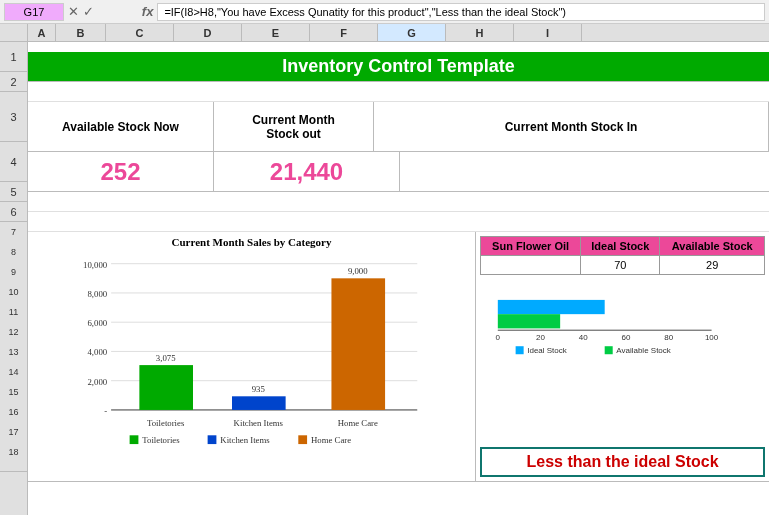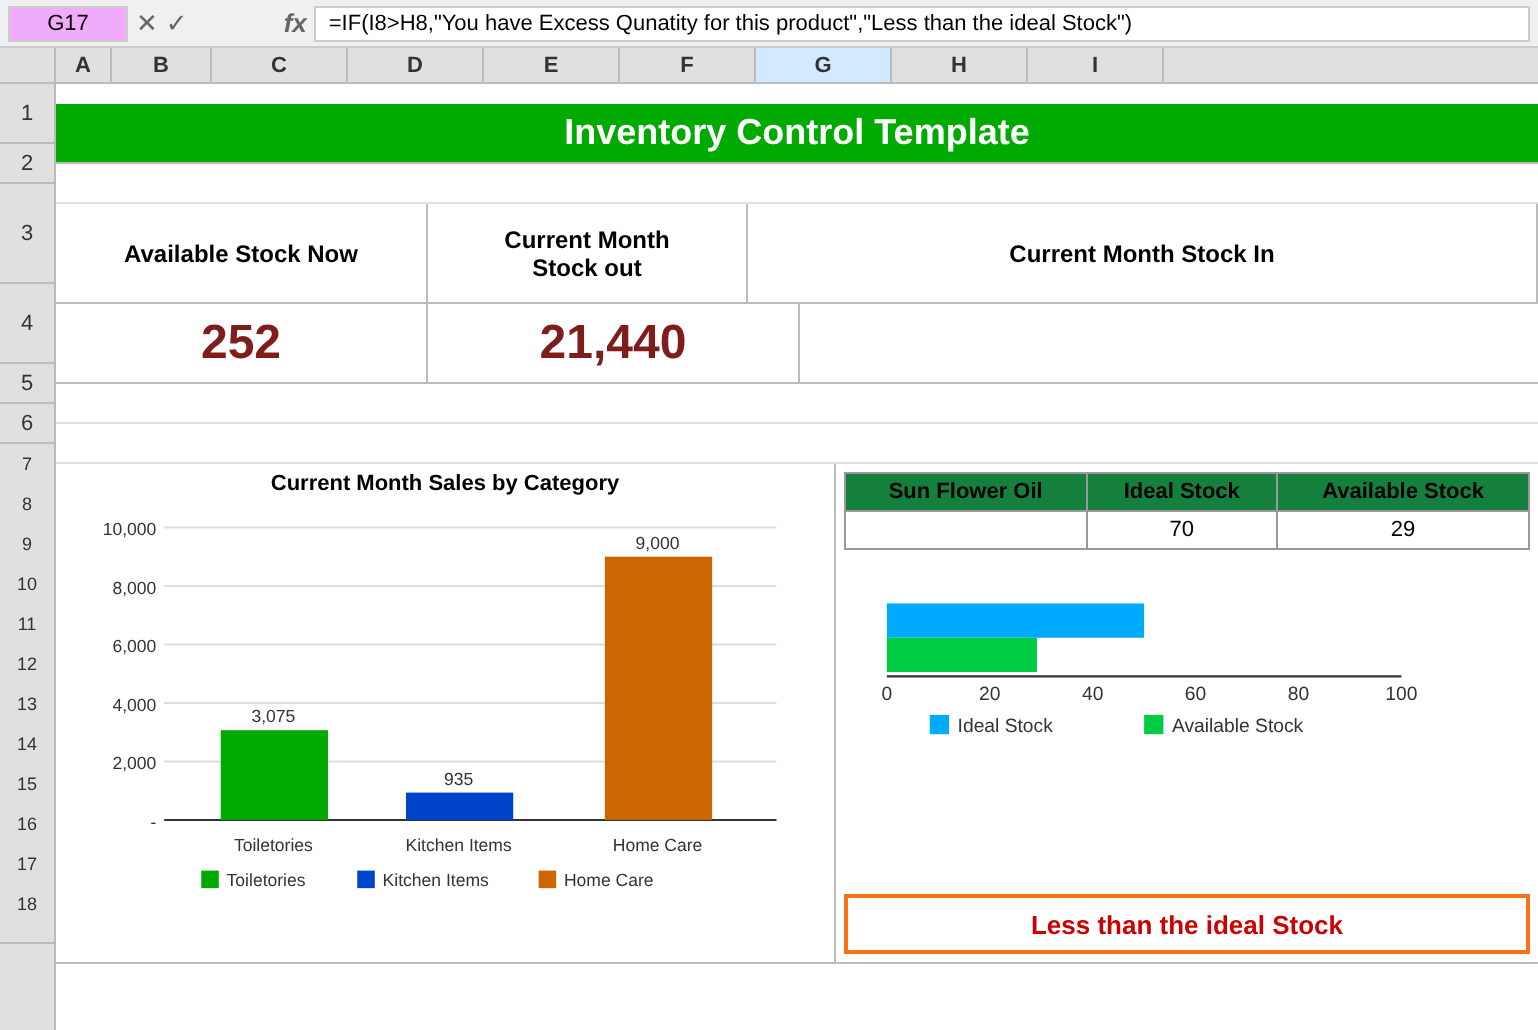--- a/index.html
+++ b/index.html
@@ -137,42 +137,43 @@
       height: 40px;
       border-bottom: 1px solid #bbb;
     }
     .stat-value-cell {
       border-right: 1px solid #bbb;
       display: flex;
       align-items: center;
       justify-content: center;
       font-size: 24px;
       font-weight: bold;
-      color: #7f1d1d;
+      color: #ec4899;
     }
 
     
     .row5 {
       height: 20px;
       border-bottom: 1px solid #e0e0e0;
     }
 
     
     .charts-row {
       display: flex;
       height: 250px;
       border-bottom: 1px solid #bbb;
     }
 
     
     .chart-area {
-      width: 390px;
+      width: 448px;
       border-right: 1px solid #bbb;
       padding: 4px;
       position: relative;
+      font-family: Liberation Serif, serif;
     }
     .chart-title {
       text-align: center;
       font-weight: bold;
       font-size: 11px;
       margin-bottom: 4px;
     }
     .bar-chart {
       width: 100%;
       height: 195px;
@@ -197,33 +198,33 @@
       width: 100%;
       border-collapse: collapse;
       font-size: 11px;
     }
     .stock-table th, .stock-table td {
       border: 1px solid #999;
       padding: 3px 6px;
       text-align: center;
     }
     .stock-table th {
-      background: #15803d;
+      background: #ec4899;
       font-weight: bold;
     }
 
     
     .status-row {
       height: 30px;
-      border: 2px solid #f97316;
+      border: 2px solid #0f766e;
       margin: 4px;
       display: flex;
       align-items: center;
       justify-content: center;
-      font-size: 13px;
+      font-size: 16px;
       font-weight: bold;
       color: #cc0000;
     }
 
     .selected-cell {
       background: #d3e9ff;
     }
   </style>
 </head>
 <body>

